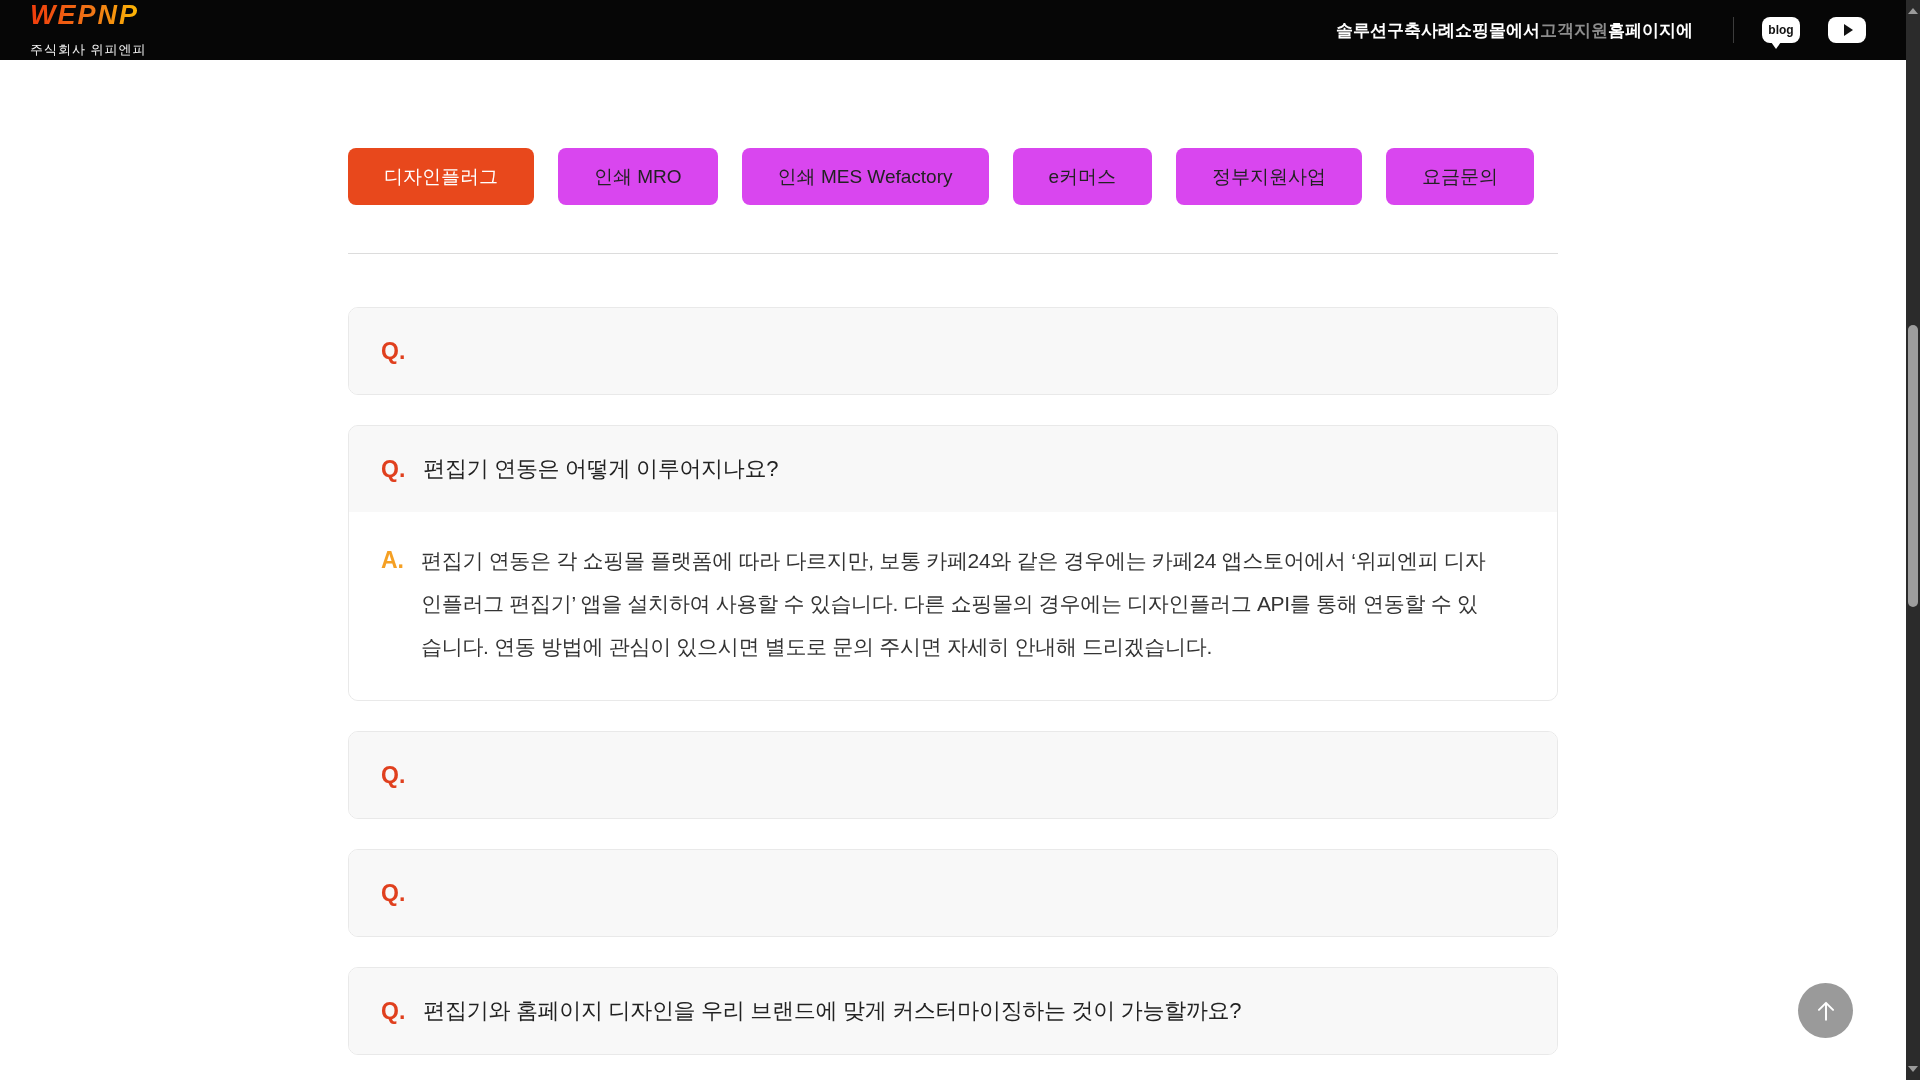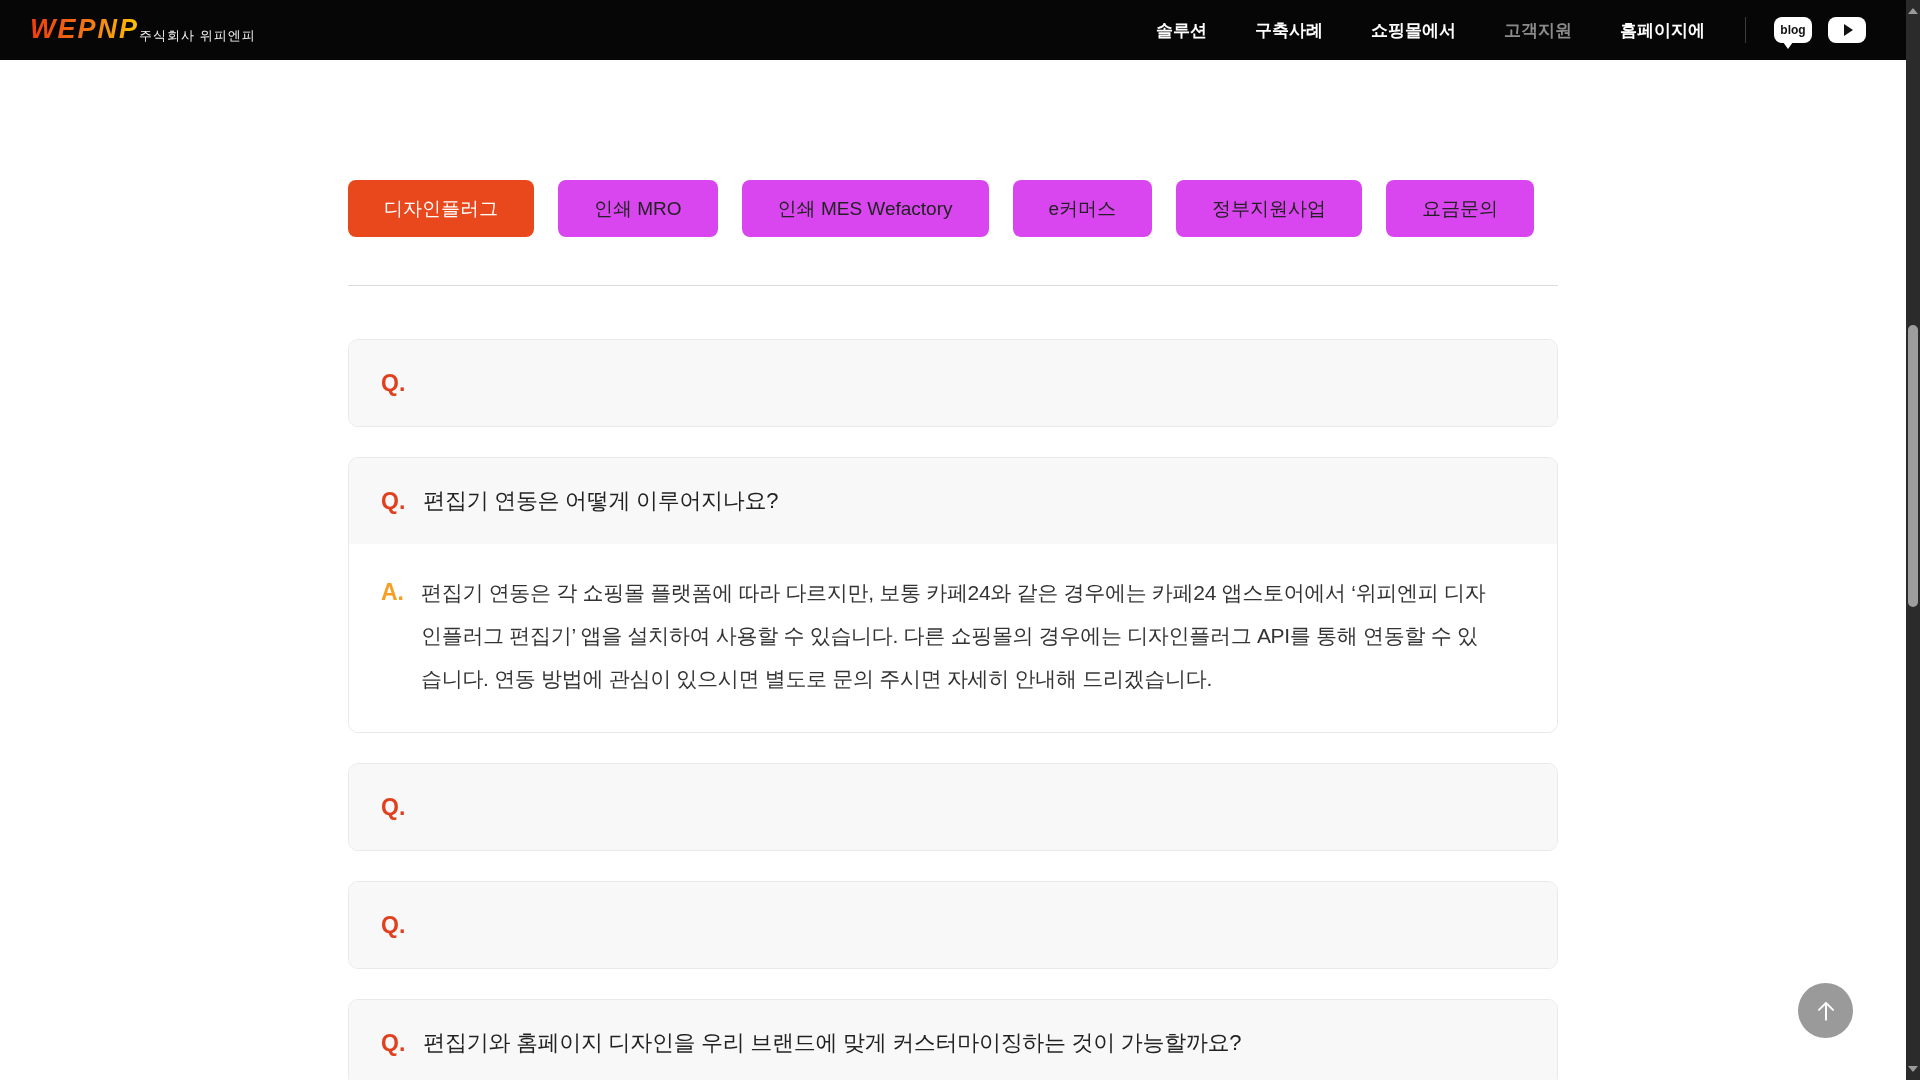--- a/index.html
+++ b/index.html
@@ -11,40 +11,40 @@
   }
 
   
   .navbar {
     position: absolute; top: 0; left: 0;
     width: 1906px; height: 60px;
     background: #060606;
     display: flex; align-items: center;
     padding: 0 40px 0 30px;
   }
-  .logo { display: flex; flex-direction: row; justify-content: center; cursor: pointer; }
+  .logo { display: flex; flex-direction: column; justify-content: center; cursor: pointer; }
   .logo-title {
     font-size: 27px; font-weight: 700; letter-spacing: 2px; font-style: italic;
     background: linear-gradient(90deg, #f03c0c 0%, #f07816 55%, #ffc400 100%);
     -webkit-background-clip: text; background-clip: text;
     -webkit-text-fill-color: transparent; color: transparent;
     line-height: 28px;
   }
   .logo-sub { font-size: 13px; color: #f5f5f5; letter-spacing: 1px; margin-top: 12px; }
 
-  .nav-menu { margin-left: auto; display: flex; align-items: center; gap: 48px; }
+  .nav-menu { margin-left: auto; display: flex; align-items: center; }
   .nav-item {
     font-size: 17px; font-weight: 700; color: #ffffff;
     cursor: pointer; white-space: nowrap;
   }
   .nav-item.dimmed { color: #8c8c8c; }
 
   .nav-divider { width: 1px; height: 26px; background: #3c3c3c; margin: 0 28px 0 40px; }
 
-  .icon-group { display: flex; align-items: center; gap: 16px; }
+  .icon-group { display: flex; align-items: center; gap: 28px; }
   .blog-icon {
     position: relative; width: 38px; height: 26px;
     background: #ffffff; border-radius: 8px;
     display: flex; align-items: center; justify-content: center;
     font-size: 12px; font-weight: 700; color: #111; cursor: pointer;
   }
   .blog-icon::after {
     content: ""; position: absolute; left: 9px; bottom: -6px;
     border-left: 5px solid transparent; border-right: 5px solid transparent;
     border-top: 7px solid #ffffff;
@@ -81,21 +81,21 @@
   .sb-thumb {
     position: absolute; left: 2px; top: 325px;
     width: 10px; height: 282px; background: #9d9d9d; border-radius: 5px;
     cursor: pointer;
   }
 
   
   .main { position: absolute; top: 60px; left: 0; width: 1906px; }
   .container { width: 1210px; margin: 0 auto; }
 
-  .tabs { display: flex; gap: 24px; margin-top: 120px; text-align: center; }
+  .tabs { display: flex; gap: 24px; margin-top: 88px; text-align: center; }
   .tab {
     height: 57px; padding: 0 36px;
     display: flex; align-items: center; justify-content: center;
     background: #d946ef; color: #222;
     font-size: 19px; border-radius: 8px; cursor: pointer; white-space: nowrap;
   }
   .tab.active { background: #e8481c; color: #ffffff; }
 
   .rule { height: 1px; background: #dcdcdc; margin-top: 48px; }
 

